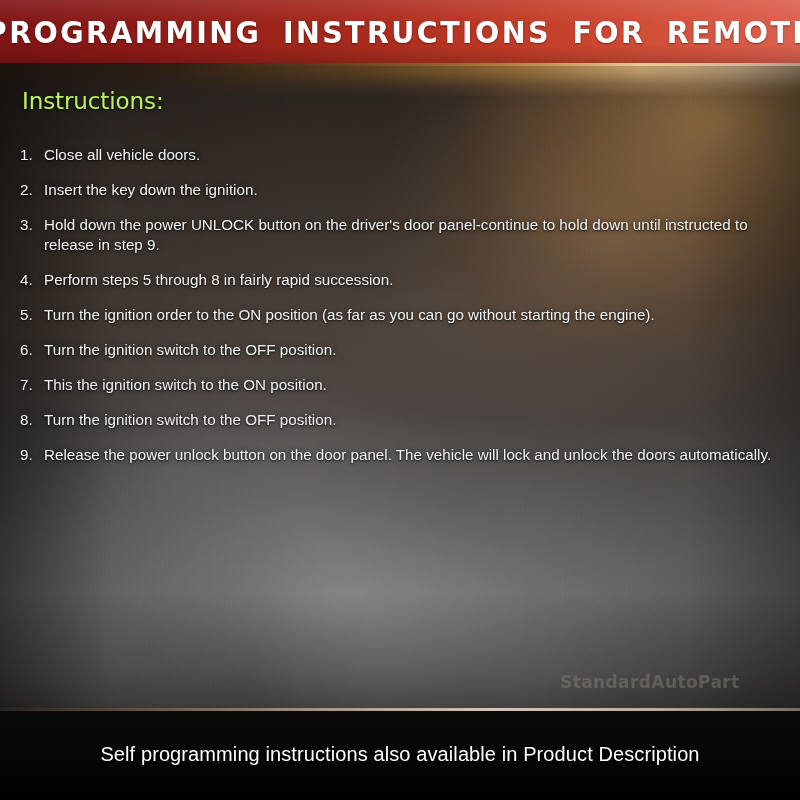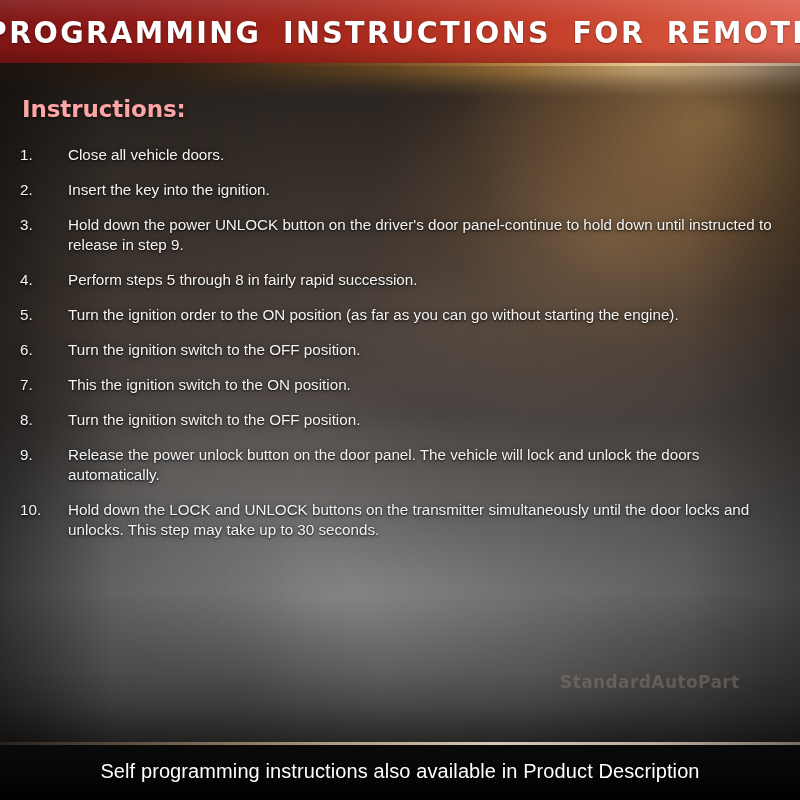--- a/index.html
+++ b/index.html
@@ -172,27 +172,26 @@
   .body-area {
     position: absolute;
     left: 0; top: 63px;
     width: 800px;
     height: 655px;
   }
   .instructions-heading {
     position: absolute;
     left: 22px;
     top: 25px;
-    color: #fca5a5;
+    color: #bef264;
     font-family: "DejaVu Sans", sans-serif;
     font-size: 23px;
-    font-weight: 700;
+    font-weight: 400;
     letter-spacing: -0.1px;
     text-shadow: 0 1px 3px rgba(0,0,0,0.75);
-    margin-top: 8px;
   }
   .steps {
     position: absolute;
     left: 20px;
     top: 82px;
     width: 762px;
   }
   .step {
     display: flex;
     align-items: flex-start;
@@ -205,40 +204,39 @@
     white-space: nowrap;
   }
   .step.wrap { white-space: normal; }
   .step-num {
     flex: 0 0 auto;
     min-width: 24px;
     text-align: left;
   }
   .step-text {
     flex: 1 1 auto;
-    margin-left: 24px;
   }
   .watermark {
     position: absolute;
     left: 560px;
     top: 672px;
     color: rgba(138,128,120,0.46);
     font-family: "DejaVu Sans", sans-serif;
     font-size: 17px;
     letter-spacing: 0.4px;
     font-weight: 700;
   }
 
   
   .footer {
     position: absolute;
     left: 0;
     bottom: 0;
     width: 800px;
-    height: 58px;
+    height: 92px;
     background: linear-gradient(180deg, #0a0a0a 0%, #060606 55%, #000000 100%);
     display: flex;
     align-items: center;
     justify-content: center;
   }
   .footer-top-edge {
     position: absolute;
     left: 0; top: 0;
     width: 800px; height: 3px;
     background: linear-gradient(90deg,
@@ -280,21 +278,21 @@
 
   <div class="body-area">
     <div class="instructions-heading">Instructions:</div>
     <div class="steps">
         <div class="step">
           <span class="step-num">1.</span>
           <span class="step-text">Close all vehicle doors.</span>
         </div>
         <div class="step">
           <span class="step-num">2.</span>
-          <span class="step-text">Insert the key into the ignition.</span>
+          <span class="step-text">Insert the key down the ignition.</span>
         </div>
         <div class="step wrap">
           <span class="step-num">3.</span>
           <span class="step-text">Hold down the power UNLOCK button on the driver's door panel-continue to hold down until instructed to release in step 9.</span>
         </div>
         <div class="step">
           <span class="step-num">4.</span>
           <span class="step-text">Perform steps 5 through 8 in fairly rapid succession.</span>
         </div>
         <div class="step wrap">
@@ -309,24 +307,20 @@
           <span class="step-num">7.</span>
           <span class="step-text">This the ignition switch to the ON position.</span>
         </div>
         <div class="step">
           <span class="step-num">8.</span>
           <span class="step-text">Turn the ignition switch to the OFF position.</span>
         </div>
         <div class="step wrap">
           <span class="step-num">9.</span>
           <span class="step-text">Release the power unlock button on the door panel. The vehicle will lock and unlock the doors automatically.</span>
-        </div>
-        <div class="step wrap">
-          <span class="step-num">10.</span>
-          <span class="step-text">Hold down the LOCK and UNLOCK buttons on the transmitter simultaneously until the door locks and unlocks. This step may take up to 30 seconds.</span>
         </div>
       </div>
   </div>
 
   <div class="watermark">StandardAutoPart</div>
 
   <div class="footer">
     <div class="footer-top-edge"></div>
     <div class="footer-text">Self programming instructions also available in Product Description</div>
   </div>

